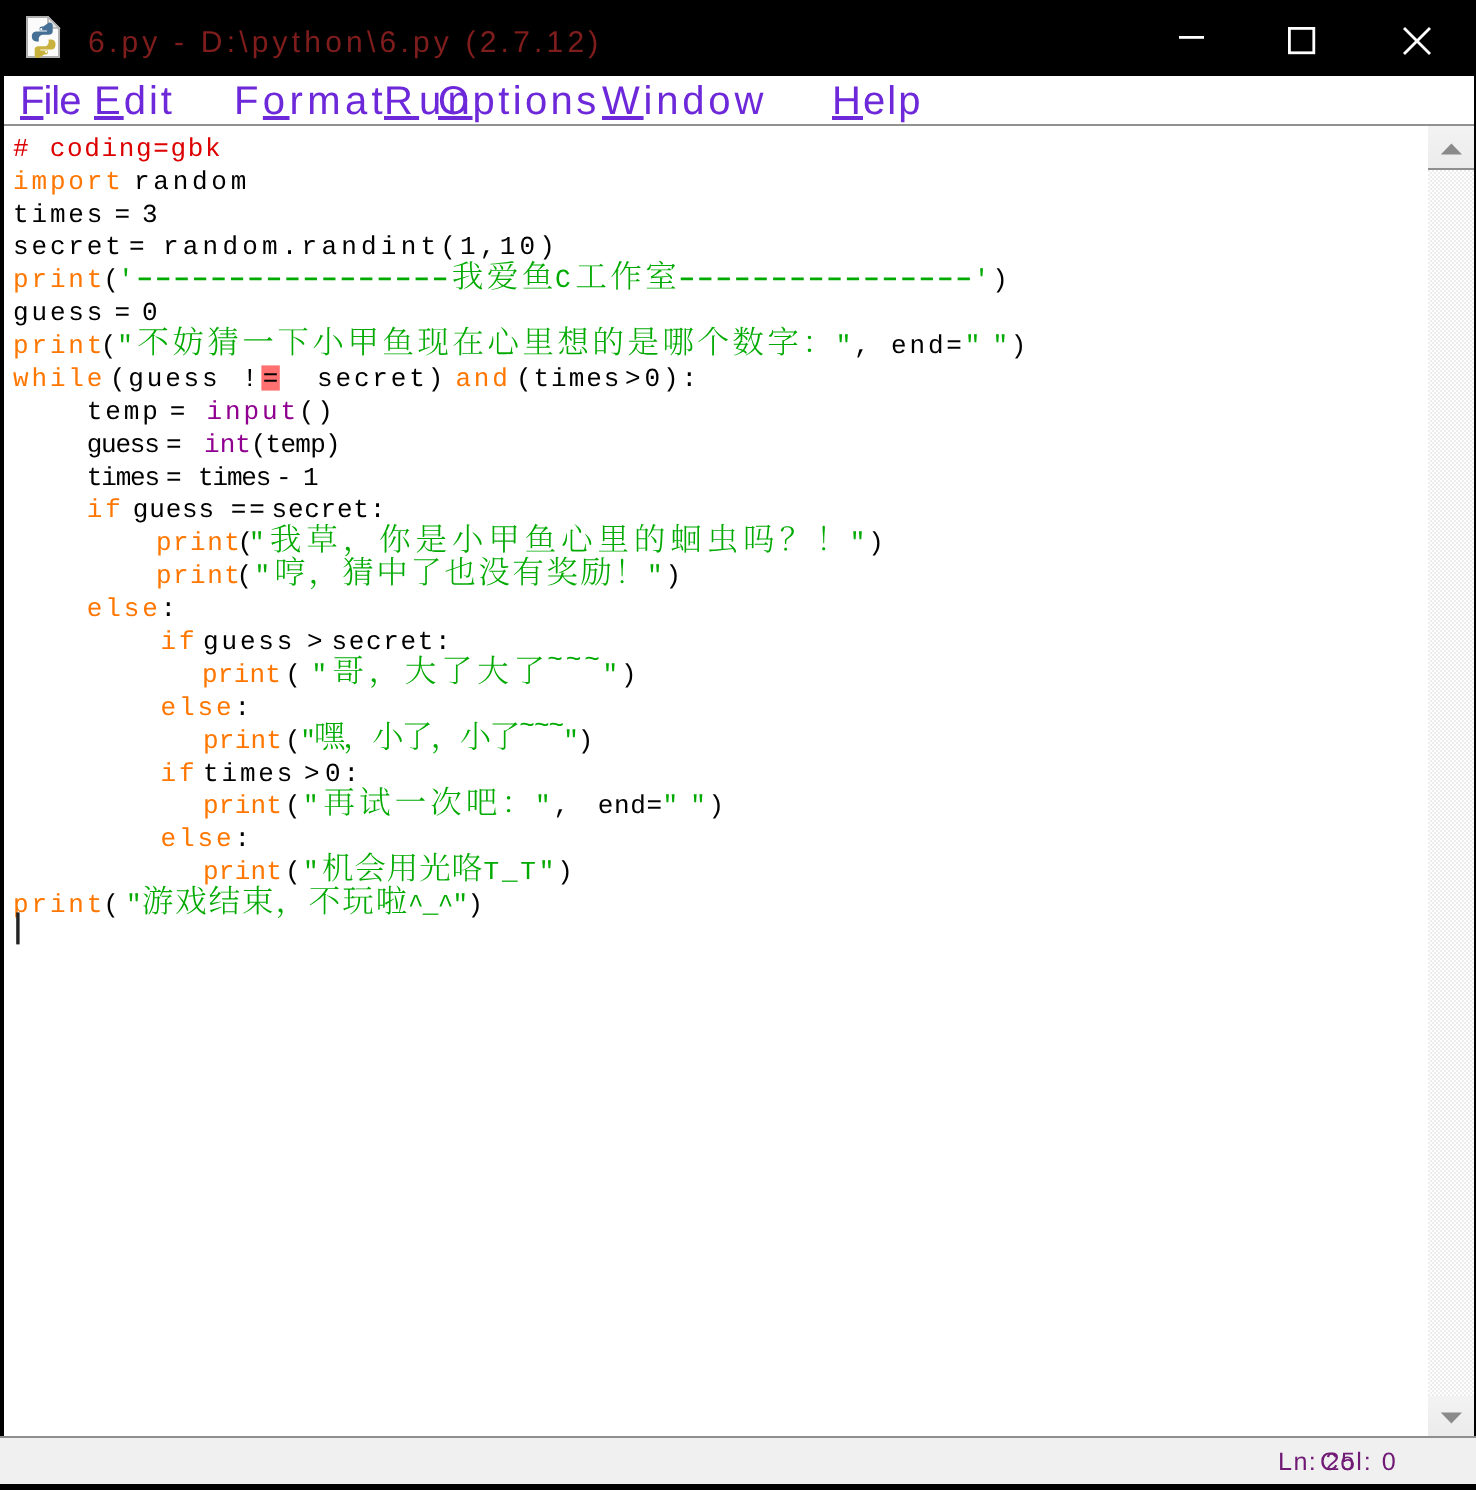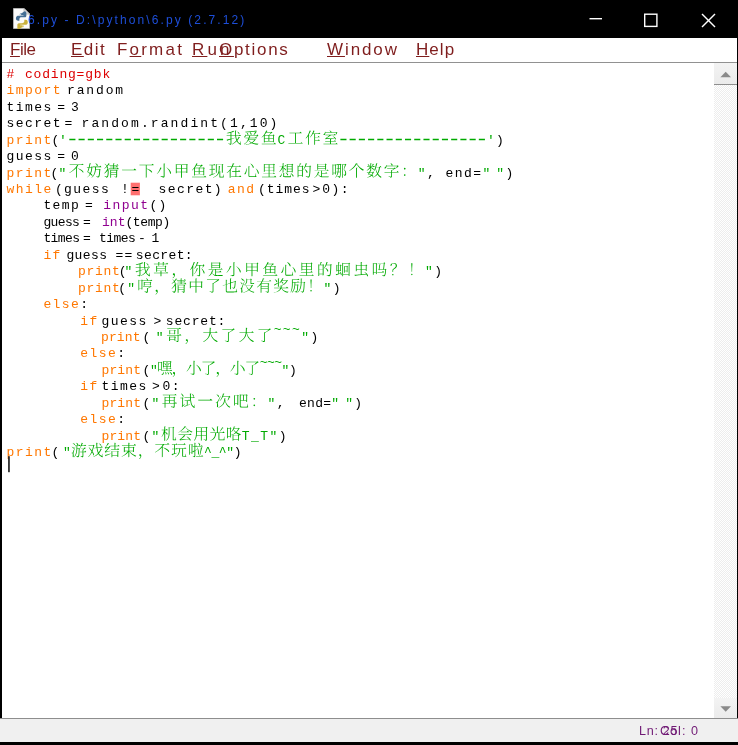--- a/index.html
+++ b/index.html
@@ -11,36 +11,36 @@
 <div class="abs" style="left:0;top:742px;width:738px;height:3px;background:#000"></div>
 <div class="abs" style="left:0;top:0;width:738px;height:38px;background:#000"></div>
 <svg class="abs" style="left:11px;top:8px" width="21" height="21" viewBox="0 0 21 21">
 <path d="M2.5 0.5 h10.5 l5.5 5.5 v14.5 h-16 z" fill="#fbfbfb" stroke="#b0b0b0" stroke-width="1"></path>
 <path d="M13 0.5 l5.5 5.5 h-5.5 z" fill="#e3e3e3" stroke="#b0b0b0" stroke-width="0.8"></path>
 <g transform="translate(2.6,4.0) scale(0.75)">
 <path d="M10.7 1.6 c-2.6 0-2.4 1.1-2.4 1.1 v1.6 h4.9 v0.7 h-6.8 c0 0-3.3-0.4-3.3 3.4 0 0-0.1 3.2 2.9 3.2 h1.7 v-1.6 c0 0-0.1-2.9 2.9-2.9 h4.1 c0 0 2.3 0 2.3-2.2 v-3.7 c0 0 0.3-2.2-2.4-2.2 z m-1.3 1.1 a0.75 0.75 0 1 1 0 1.5 a0.75 0.75 0 1 1 0-1.5 z" fill="#456f94"></path>
 <path d="M11.3 20.4 c2.6 0 2.4-1.1 2.4-1.1 v-1.6 h-4.9 v-0.7 h6.8 c0 0 3.3 0.4 3.3-3.4 0 0 0.1-3.2-2.9-3.2 h-1.7 v1.6 c0 0 0.1 2.9-2.9 2.9 h-4.1 c0 0-2.3 0-2.3 2.2 v3.7 c0 0-0.3 2.2 2.4 2.2 z m1.3-1.1 a0.75 0.75 0 1 1 0-1.5 a0.75 0.75 0 1 1 0 1.5 z" fill="#c9b13d"></path>
 </g>
 </svg>
-<div class="abs" style="left:28px;top:12.8px;color:#1d4ed8;font-size:12px;letter-spacing:2.1px;white-space:pre">6.py - D:\python\6.py (2.7.12)</div>
+<div class="abs" style="left:44px;top:12.8px;color:#7f1d1d;font-size:15px;letter-spacing:2.1px;white-space:pre">6.py - D:\python\6.py (2.7.12)</div>
 <svg class="abs" style="left:560px;top:0" width="178" height="38" viewBox="0 0 178 38">
 <line x1="29.5" y1="18.7" x2="42" y2="18.7" stroke="#fff" stroke-width="1.4"></line>
 <rect x="84.7" y="14.2" width="12.2" height="12.2" fill="none" stroke="#fff" stroke-width="1.4"></rect>
 <line x1="142" y1="14" x2="155" y2="27" stroke="#fff" stroke-width="1.4"></line>
 <line x1="155" y1="14" x2="142" y2="27" stroke="#fff" stroke-width="1.4"></line>
 </svg>
 <div class="abs" style="left:1.5px;top:38px;width:735.5px;height:24px;background:#fff"></div>
 <div class="abs" style="left:1.5px;top:62px;width:735.5px;height:1px;background:#919191"></div>
-<div class="abs" style="left:0;top:40px;width:738px;height:19px;font-size:17px;letter-spacing:0.3px;color:#7f1d1d">
+<div class="abs" style="left:0;top:40px;width:738px;height:19px;font-size:20px;letter-spacing:0.3px;color:#6d28d9">
 <span class="abs" style="left:10px;letter-spacing:-0.5px"><u>F</u>ile</span>
-<span class="abs" style="left:71px;letter-spacing:1.5px"><u>E</u>dit</span>
+<span class="abs" style="left:47px;letter-spacing:1.5px"><u>E</u>dit</span>
 <span class="abs" style="left:117px;letter-spacing:2.2px">F<u>o</u>rmat</span>
 <span class="abs" style="left:192px;letter-spacing:3.1px"><u>R</u>un</span>
 <span class="abs" style="left:219px;letter-spacing:1.7px"><u>O</u>ptions</span>
-<span class="abs" style="left:327px;letter-spacing:1.9px"><u>W</u>indow</span>
+<span class="abs" style="left:301px;letter-spacing:1.9px"><u>W</u>indow</span>
 <span class="abs" style="left:416px;letter-spacing:1.05px"><u>H</u>elp</span>
 </div>
 <div class="abs" style="left:1.5px;top:63px;width:712.5px;height:655.5px;background:#fff"></div>
 <div class="abs" style="left:714px;top:63px;width:23px;height:655.5px;background:repeating-conic-gradient(#ffffff 0% 25%, #ededed 0% 50%) 0 0/2px 2px"></div>
 <div class="abs" style="left:714px;top:63px;width:23px;height:20.5px;background:linear-gradient(#f3f3f3,#ebebeb);border-bottom:1.5px solid #8e8e8e"></div>
 <svg class="abs" style="left:714px;top:63px" width="23" height="21" viewBox="0 0 23 21">
     <path d="M6.4 14.2 L11.7 8.8 L17 14.2 z" fill="#8a8a8a"></path>
   </svg>
 <div class="abs" style="left:714px;top:697.5px;width:23px;height:20px;background:linear-gradient(#f3f3f3,#ebebeb)"></div>
 <svg class="abs" style="left:714px;top:697.5px" width="23" height="20" viewBox="0 0 23 20">

